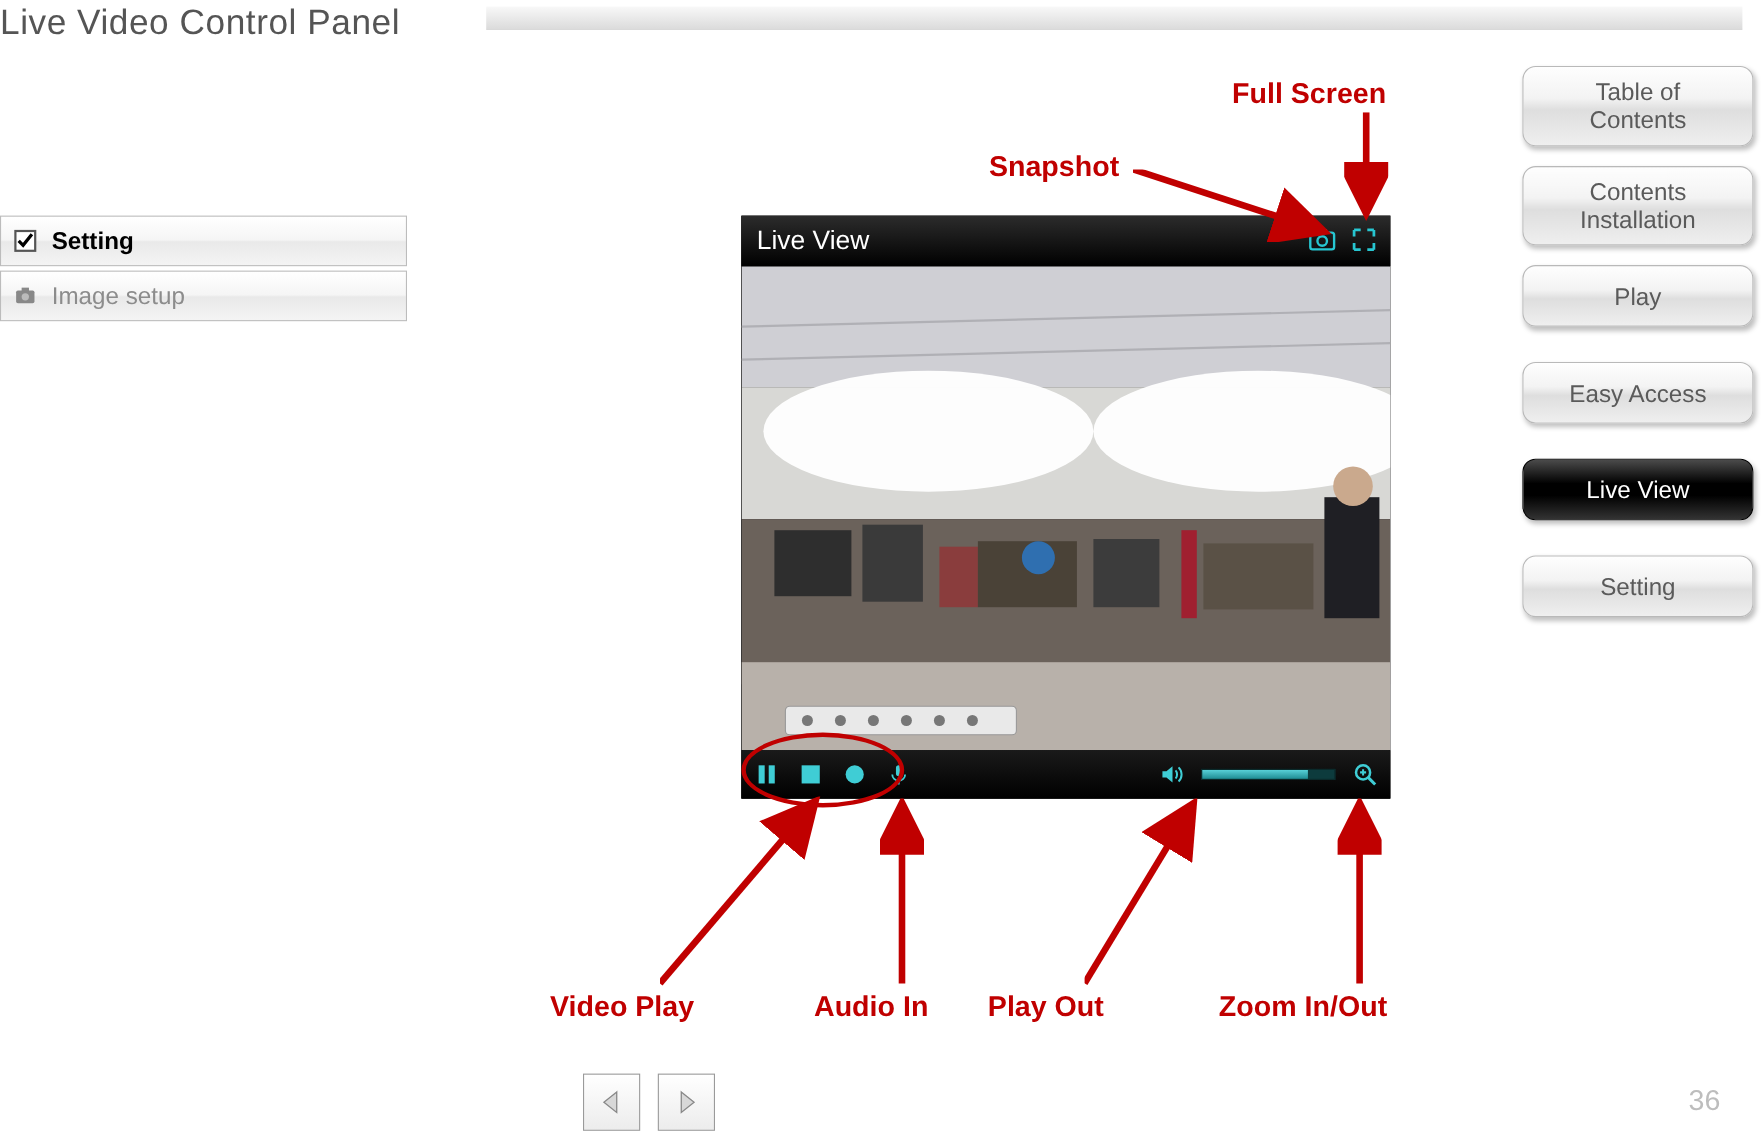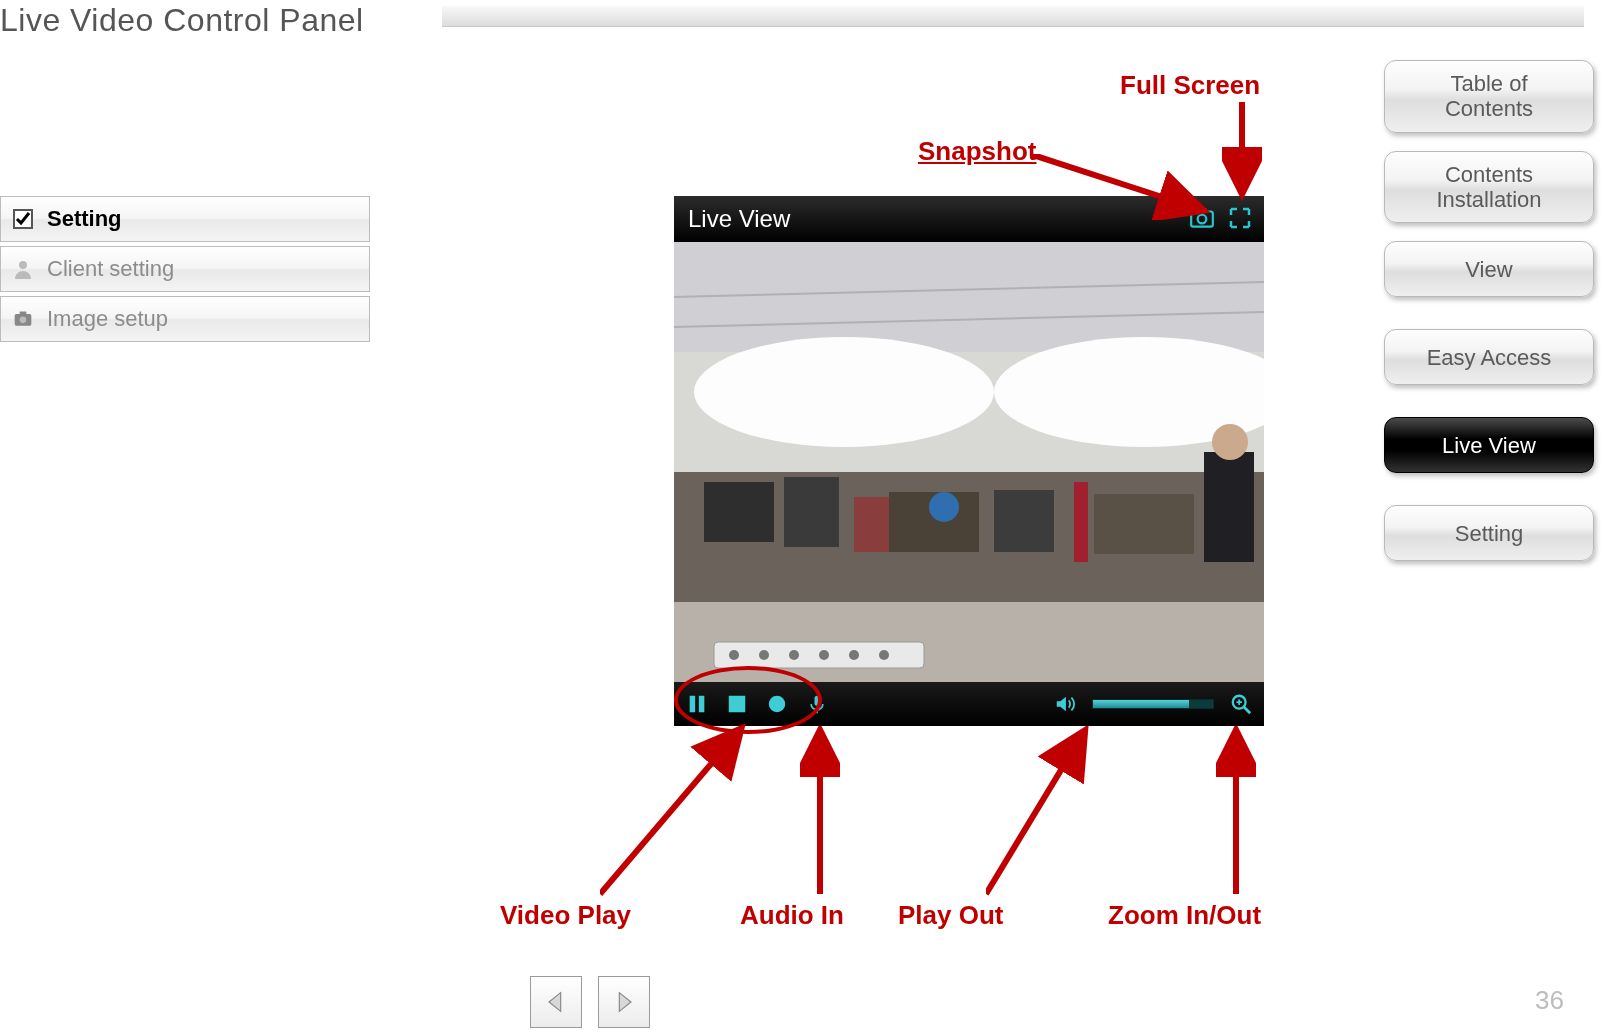--- a/index.html
+++ b/index.html
@@ -232,45 +232,36 @@
     <span class="mb-icon">
       <svg viewBox="0 0 24 24" width="24" height="24">
           <rect x="3" y="3" width="18" height="18" fill="#fff" stroke="#555" stroke-width="2"></rect>
           <path d="M6 12l4 4 8-10" fill="none" stroke="#000" stroke-width="3"></path>
         </svg>
     </span>
     <span>Setting</span>
   </div>
   <div class="menu-btn">
     <span class="mb-icon">
-      <svg viewBox="0 0 24 24" width="24" height="24">
-          <circle cx="12" cy="8" r="4" fill="#bbb"></circle>
-          <path d="M4 22c0-5 4-8 8-8s8 3 8 8" fill="#bbb"></path>
-        </svg>
-    </span>
-    <span>Client setting</span>
-  </div>
-  <div class="menu-btn">
-    <span class="mb-icon">
       <svg viewBox="0 0 24 24" width="24" height="20">
           <rect x="2" y="6" width="20" height="14" rx="2" fill="#888"></rect>
           <circle cx="12" cy="13" r="4" fill="#bbb"></circle>
           <rect x="8" y="3" width="8" height="4" fill="#888"></rect>
         </svg>
     </span>
     <span>Image setup</span>
   </div>
 </div>
 
 <div class="right-nav">
   <div class="nav-btn">Table of
 Contents</div>
   <div class="nav-btn">Contents
 Installation</div>
-  <div class="nav-btn">View</div>
+  <div class="nav-btn">Play</div>
   <div class="nav-btn gap-big">Easy Access</div>
   <div class="nav-btn active gap-big">Live View</div>
   <div class="nav-btn gap-big">Setting</div>
 </div>
 
 <div class="liveview">
   <div class="lv-header">
     <span>Live View</span>
     <div class="hdr-icons">
       <span class="hdr-icon">
@@ -365,21 +356,21 @@
           <line x1="7" y1="10" x2="13" y2="10" stroke="#3fcdd5" stroke-width="2"></line>
           <line x1="10" y1="7" x2="10" y2="13" stroke="#3fcdd5" stroke-width="2"></line>
         </svg>
     </span>
   </div>
 </div>
 
 <div class="red-ring" style="left:674px; top:666px; width:140px; height:60px;"></div>
 
 <div class="anno" style="left:1120px; top:70px;">Full Screen</div>
-<div class="anno" style="left:918px; top:136px;text-decoration:underline;">Snapshot</div>
+<div class="anno" style="left:899px; top:136px;">Snapshot</div>
 <div class="anno" style="left:500px; top:900px;">Video Play</div>
 <div class="anno" style="left:740px; top:900px;">Audio In</div>
 <div class="anno" style="left:898px; top:900px;">Play Out</div>
 <div class="anno" style="left:1068px; top:900px;margin-left:40px;">Zoom In/Out</div>
 
 <svg width="0" height="0" style="position:absolute">
   <defs>
     <marker id="ah" viewBox="0 0 12 12" refX="10" refY="6" markerWidth="9" markerHeight="9" orient="auto">
       <path d="M0 0L12 6L0 12z" fill="#c00000"></path>
     </marker>

